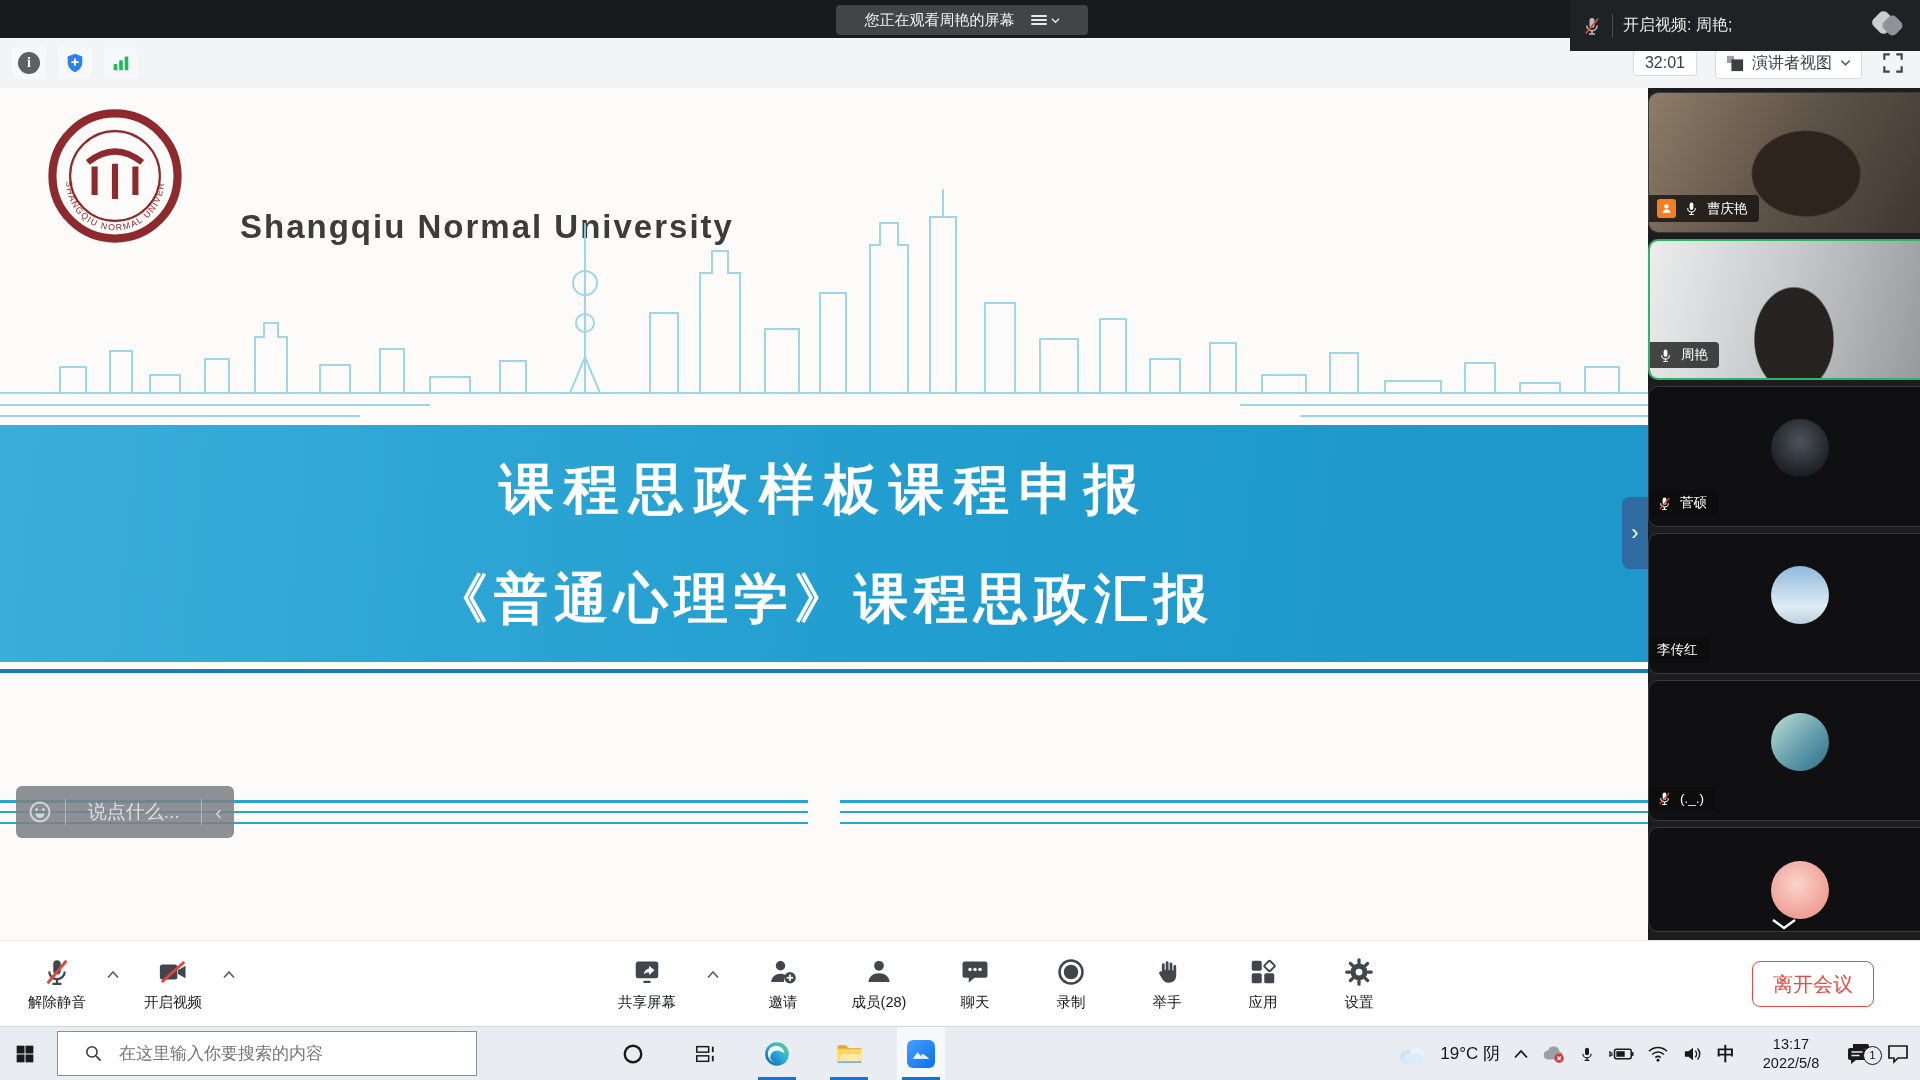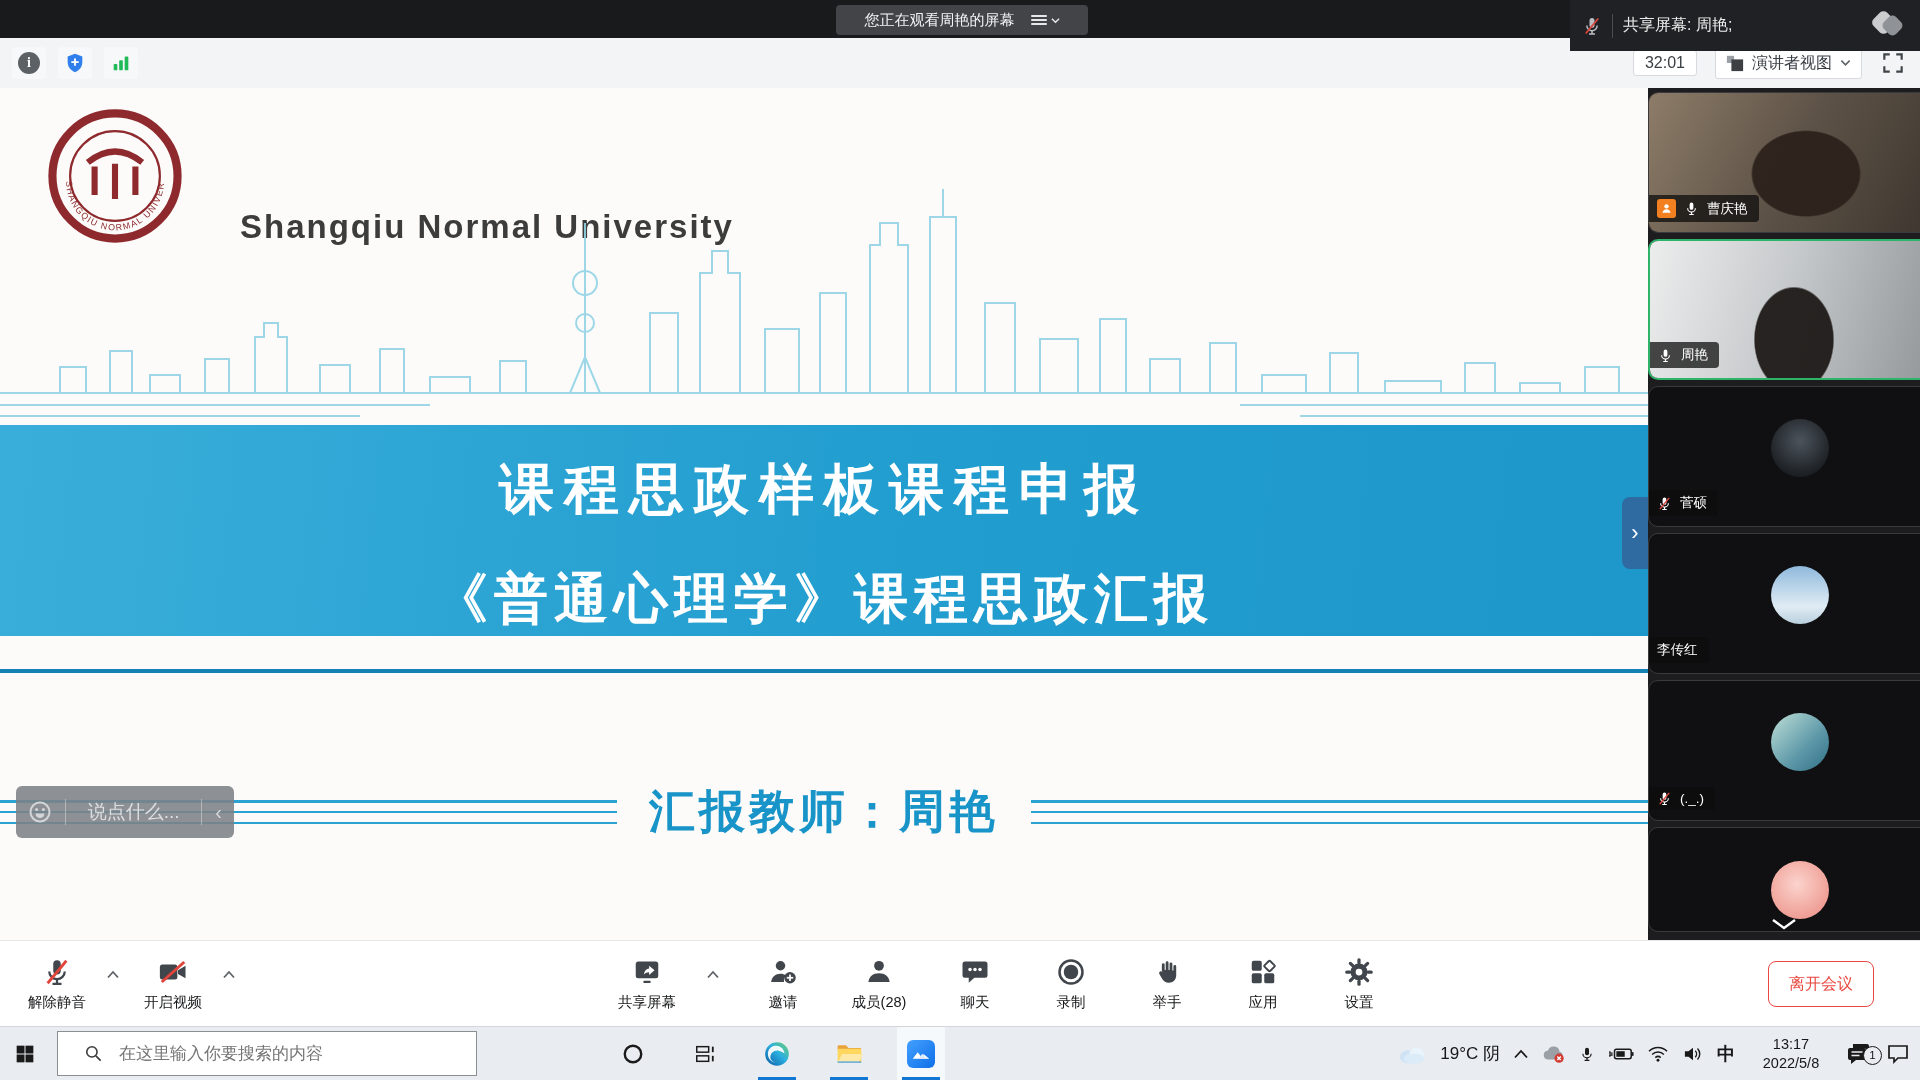--- a/index.html
+++ b/index.html
@@ -24,21 +24,21 @@
   .timer-box{padding:3px 11px;background:#fff;border:1px solid #d8dadd;border-radius:3px;font-size:16px;color:#3a3f44;}
   .viewmode-btn{display:flex;align-items:center;gap:8px;padding:4px 10px;background:#fff;border:1px solid #d8dadd;border-radius:3px;
     font-size:16px;color:#3a3f44;cursor:pointer;}
   
   #slide{position:absolute;left:0;top:88px;width:1648px;height:852px;background:#fcfbf9;overflow:hidden;}
   .uni-cn{position:absolute;left:208px;top:14px;font-family:"Liberation Serif",serif;font-weight:700;font-size:80px;
     color:#16171c;letter-spacing:10px;white-space:nowrap;}
   .uni-en{position:absolute;left:240px;top:120px;font-size:33px;font-weight:600;color:#3c3c3c;letter-spacing:2px;white-space:nowrap;}
   .logo-seal{position:absolute;left:47px;top:18px;width:136px;height:140px;}
   .skyline{position:absolute;left:0;top:65px;width:1648px;height:300px;}
-  .band{position:absolute;left:0;top:337px;width:1648px;height:211px;background:linear-gradient(96deg,#3aaeda,#219dcf 55%,#1e97ca);}
+  .band{position:absolute;left:0;top:337px;width:1648px;height:237px;background:linear-gradient(96deg,#3aaeda,#219dcf 55%,#1e97ca);}
   .band-l1{position:absolute;left:0;top:28px;width:100%;text-align:center;color:#fff;font-size:55px;
     font-family:"Liberation Serif",serif;letter-spacing:10px;font-weight:600;}
   .band-l2{position:absolute;left:0;top:138px;width:100%;text-align:center;color:#fff;font-size:54px;
     font-family:"Liberation Serif",serif;letter-spacing:6px;font-weight:600;}
   .band-underline{position:absolute;left:0;top:581px;width:1648px;height:4px;background:#1682b4;}
   .presenter-row{position:absolute;left:0;top:695px;width:1648px;height:58px;display:flex;align-items:center;gap:32px;}
   .tlines{flex:1;height:24px;display:flex;flex-direction:column;justify-content:space-between;}
   .tlines div{height:2.5px;background:#2aa2d2;}
   .presenter-text{font-size:46px;font-weight:700;color:#1994c8;font-family:"Liberation Serif",serif;letter-spacing:4px;white-space:nowrap;}
   .chat-overlay{position:absolute;left:16px;top:698px;width:218px;height:52px;background:rgba(125,129,133,.88);border-radius:6px;
@@ -70,21 +70,21 @@
   .sb-collapse{position:absolute;left:50%;bottom:6px;transform:translateX(-50%);width:46px;height:20px;display:flex;
     align-items:center;justify-content:center;cursor:pointer;z-index:2;}
   
   #mtoolbar{position:absolute;left:0;top:940px;width:1920px;height:86px;background:#fff;border-top:1px solid #e7e8ea;box-sizing:border-box;}
   .mt-left{position:absolute;left:22px;top:0;height:86px;display:flex;align-items:center;gap:16px;}
   .mt-center{position:absolute;left:612px;top:0;height:86px;display:flex;align-items:center;gap:26px;}
   .mt-item{min-width:70px;display:flex;flex-direction:column;align-items:center;gap:6px;cursor:pointer;color:#41464c;}
   .mt-item .lbl{font-size:14.5px;color:#17181a;white-space:nowrap;}
   .mt-caret{margin:0 2px 20px -2px;cursor:pointer;}
   .leave-btn{position:absolute;right:46px;top:20px;height:44px;padding:0 20px;border:1px solid #e8483f;border-radius:8px;
-    color:#e8483f;font-size:16px;background:#fff;display:flex;align-items:center;cursor:pointer;}
+    color:#e8483f;font-size:20px;background:#fff;display:flex;align-items:center;cursor:pointer;}
   
   #taskbar{position:absolute;left:0;top:1026px;width:1920px;height:54px;background:#e9ecf1;border-top:1px solid #d3d6db;
     box-sizing:border-box;display:flex;align-items:center;}
   .tb-start{width:50px;height:53px;display:flex;align-items:center;justify-content:center;cursor:pointer;}
   .tb-search{width:420px;height:45px;margin-left:7px;background:#fff;border:1px solid #8a8f94;display:flex;align-items:center;
     padding-left:26px;gap:14px;box-sizing:border-box;}
   .tb-search input{border:none;outline:none;font-size:17px;color:#202020;width:330px;font-family:"Liberation Sans",sans-serif;background:transparent;}
   .tb-apps{display:flex;margin-left:132px;gap:24px;}
   .tb-app{position:relative;width:48px;height:53px;display:flex;align-items:center;justify-content:center;cursor:pointer;}
   .tb-app.running::after{content:'';position:absolute;left:5px;right:5px;bottom:0;height:3px;background:#1277d2;}
@@ -119,21 +119,21 @@
   </div>
 
   <div id="speakbar">
     <svg width="20" height="20" viewBox="0 0 24 24">
       <rect x="9" y="2.5" width="6" height="11.5" rx="3" fill="#b9bdc2"></rect>
       <path d="M5.8 11.5a6.2 6.2 0 0 0 12.4 0" fill="none" stroke="#b9bdc2" stroke-width="1.8"></path>
       <path d="M12 17.5v3.2M8.4 21.5h7.2" stroke="#b9bdc2" stroke-width="1.8"></path>
       <path d="M4.5 21 19.5 3" stroke="#d8453c" stroke-width="2.2"></path>
     </svg>
     <div class="vdiv"></div>
-    <span>共享屏幕: 周艳;</span>
+    <span>开启视频: 周艳;</span>
     <svg width="48" height="30" viewBox="0 0 48 30" style="margin-left:auto">
       <rect x="14" y="2" width="19" height="19" rx="5" transform="rotate(45 23.5 11.5)" fill="#caccce"></rect>
       <rect x="24" y="6" width="17" height="17" rx="5" transform="rotate(45 32.5 14.5)" fill="#8f9398"></rect>
     </svg>
   </div>
 
   <div id="viewbar">
     <div class="vb-left">
       <div class="vb-btn">
           <div class="info-circ">i</div>
@@ -229,21 +229,20 @@
       <div class="band-l2">《普通心理学》课程思政汇报</div>
     </div>
     <div class="band-underline"></div>
 
     <div class="presenter-row">
       <div class="tlines">
           <div></div>
           <div></div>
           <div></div>
         </div>
-      <div class="presenter-text">汇报教师：周艳</div>
       <div class="tlines">
           <div></div>
           <div></div>
           <div></div>
         </div>
     </div>
 
     <div class="chat-overlay">
       <svg width="24" height="24" viewBox="0 0 24 24">
         <circle cx="12" cy="12" r="9.5" fill="none" stroke="#d3d5d7" stroke-width="2"></circle>

